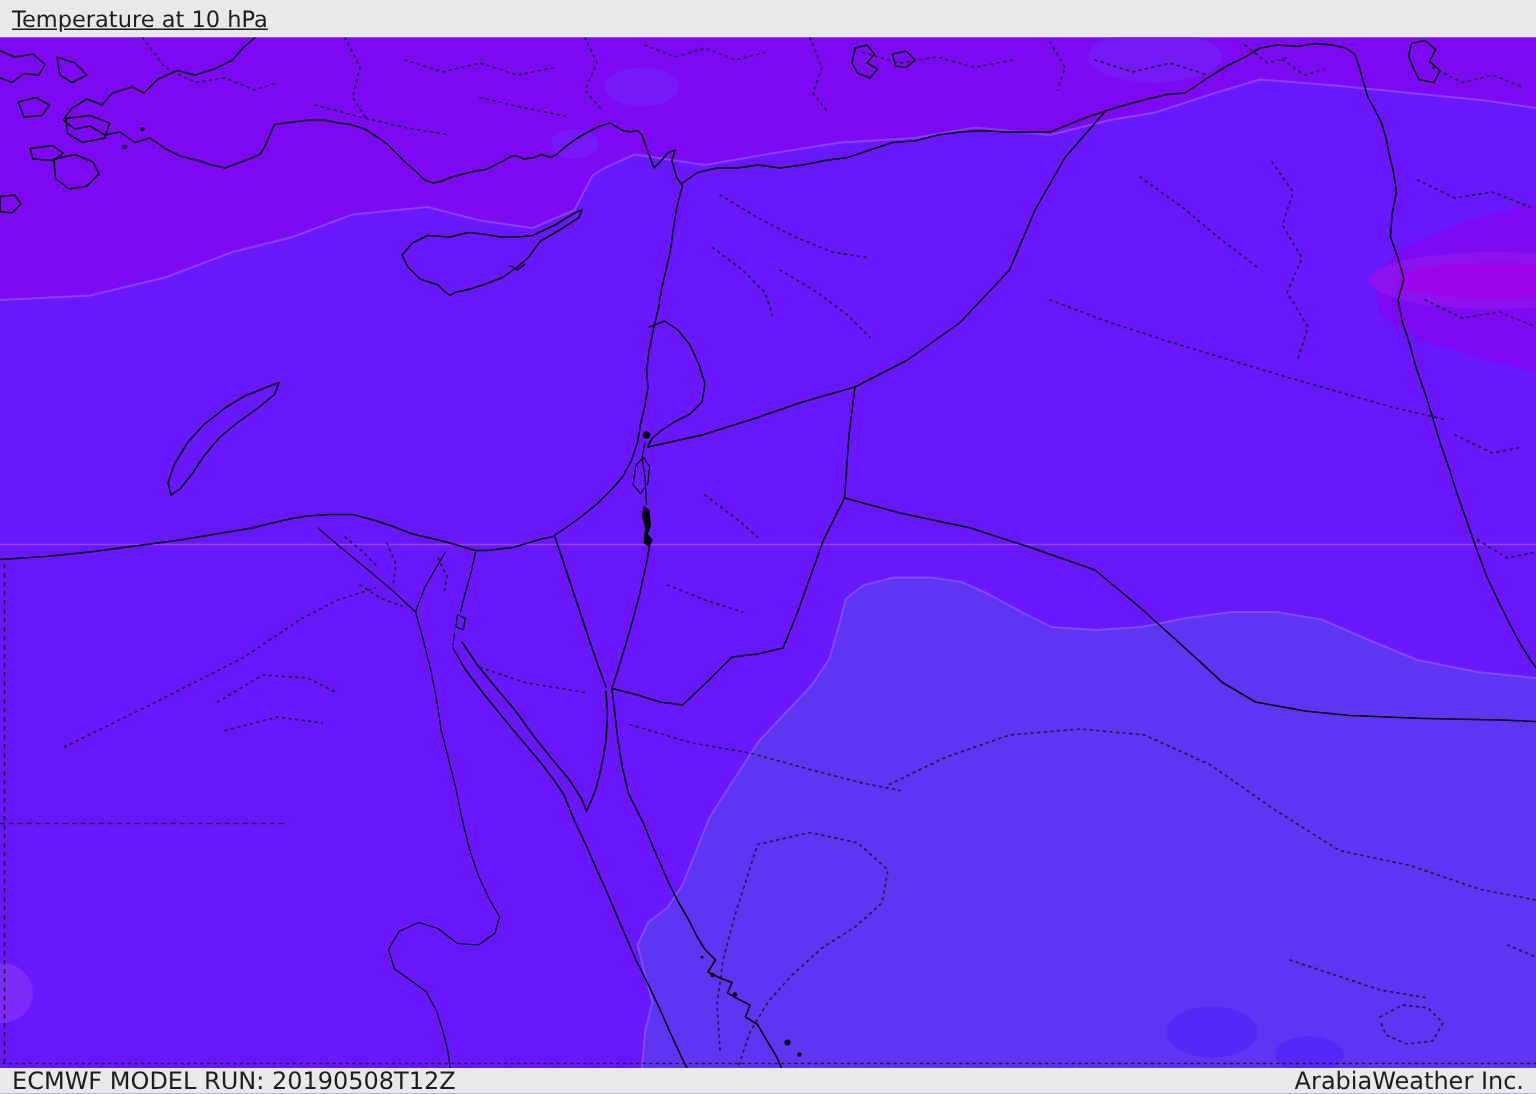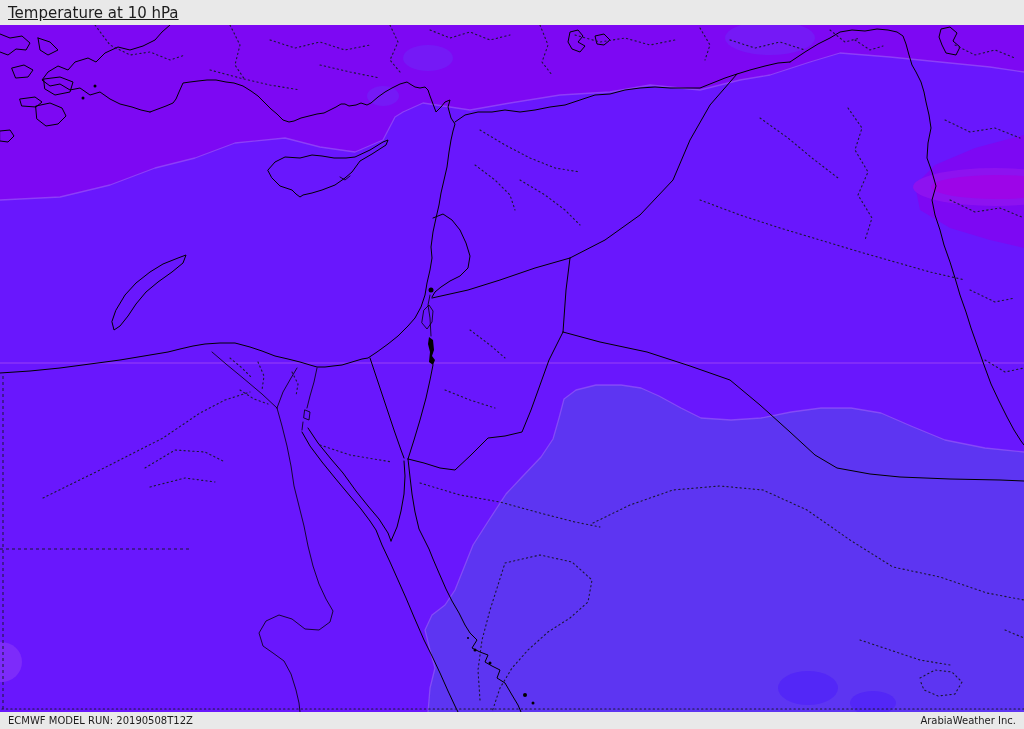--- a/index.html
+++ b/index.html
@@ -3,21 +3,21 @@
 <meta charset="utf-8">
 <style>
   html,body{margin:0;padding:0;background:#ffffff;}
   .screen{position:relative;width:1024px;height:729px;overflow:hidden;
           font-family:"DejaVu Sans","Liberation Sans",sans-serif;background:#6917fd;}
   .bar{position:absolute;left:0;width:1024px;background:#e9e9e9;color:#1c1c1c;
        display:flex;justify-content:space-between;align-items:center;
        padding:0 8px;box-sizing:border-box;white-space:nowrap;}
   .topbar{top:0;height:25px;font-size:15px;}
   .topbar .t{text-decoration:underline;}
-  .bottombar{bottom:0;height:17px;font-size:10px;line-height:17px;}
+  .bottombar{bottom:0;height:17px;font-size:16px;line-height:17px;}
   .map{position:absolute;top:25px;left:0;width:1024px;height:687px;}
   svg{display:block;}
   .coast{fill:none;stroke:#000;stroke-width:1;stroke-linejoin:round;stroke-linecap:round;}
   .thin{stroke-width:.8;}
   .dot{fill:none;stroke:#1a1833;stroke-width:1.1;stroke-dasharray:1.3 3.1;stroke-linecap:round;}
   .dash{fill:none;stroke:#1a1833;stroke-width:1;stroke-dasharray:3 3;}
   .edge{fill:none;stroke-width:1.3;stroke-opacity:.5;stroke-linejoin:round;}
   .grid{stroke-opacity:.33;stroke-width:1;}
   .lake{fill:#000;stroke:none;}
   .lakeo{fill:none;stroke:#000;stroke-width:1;}

